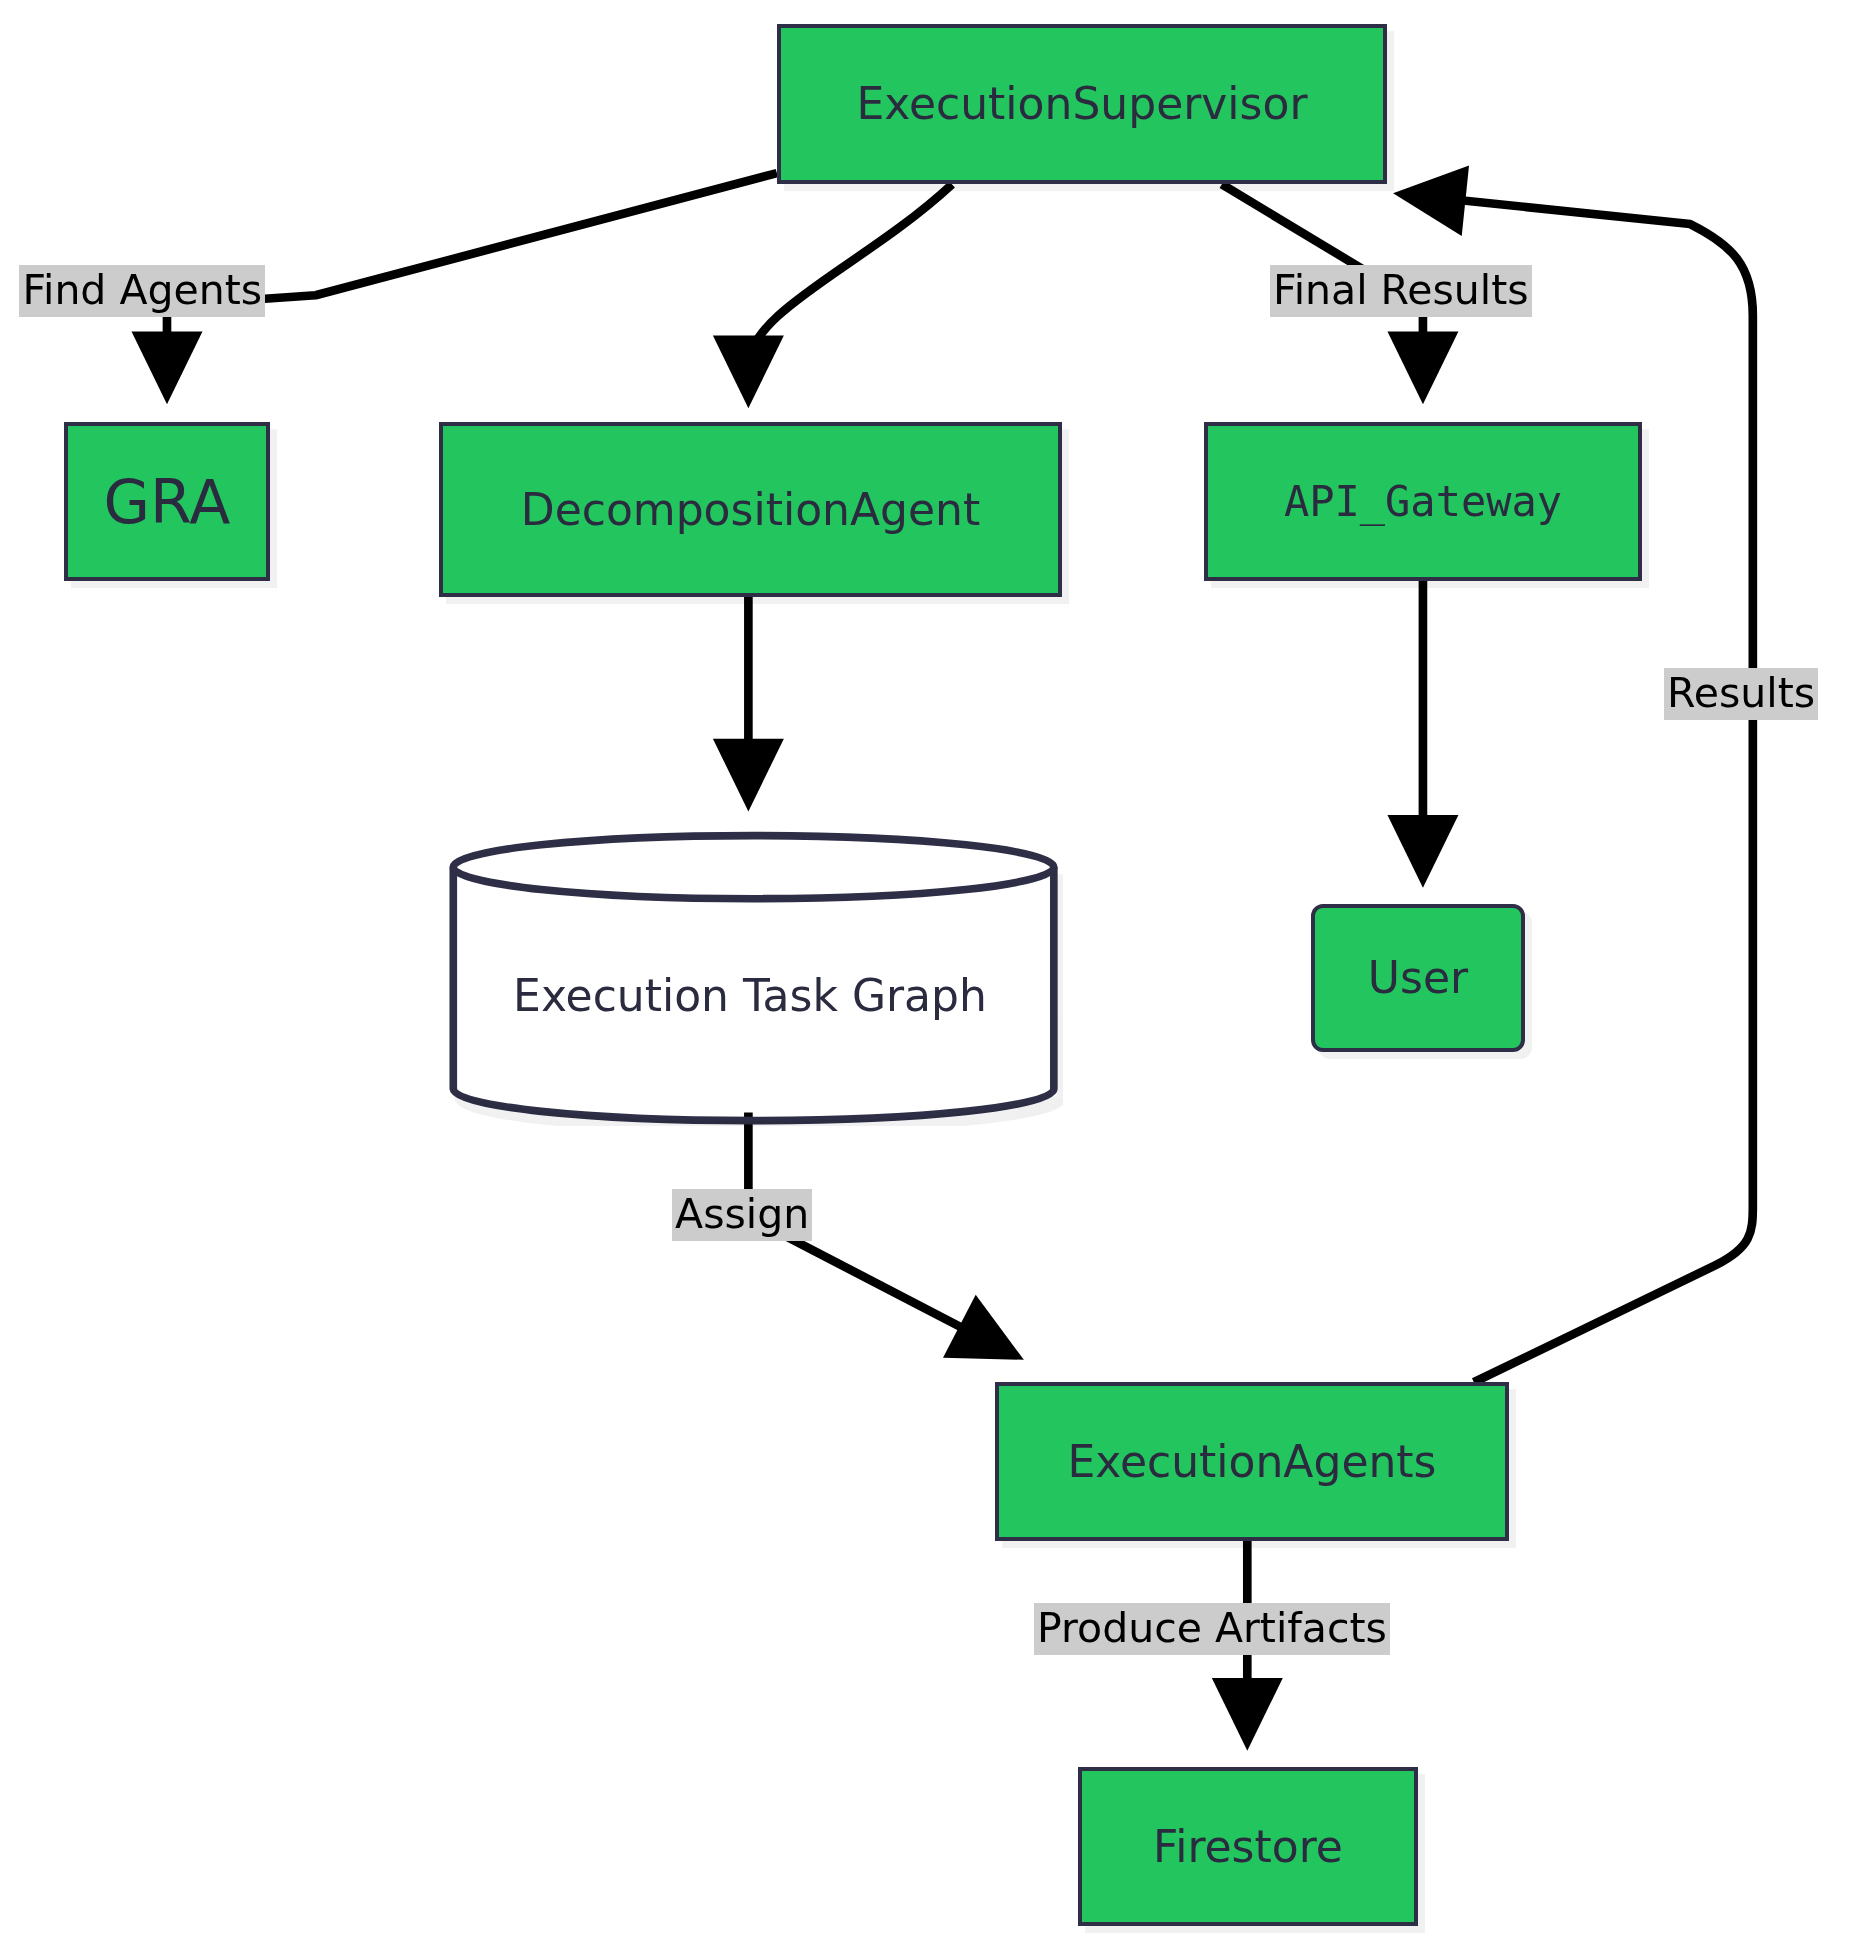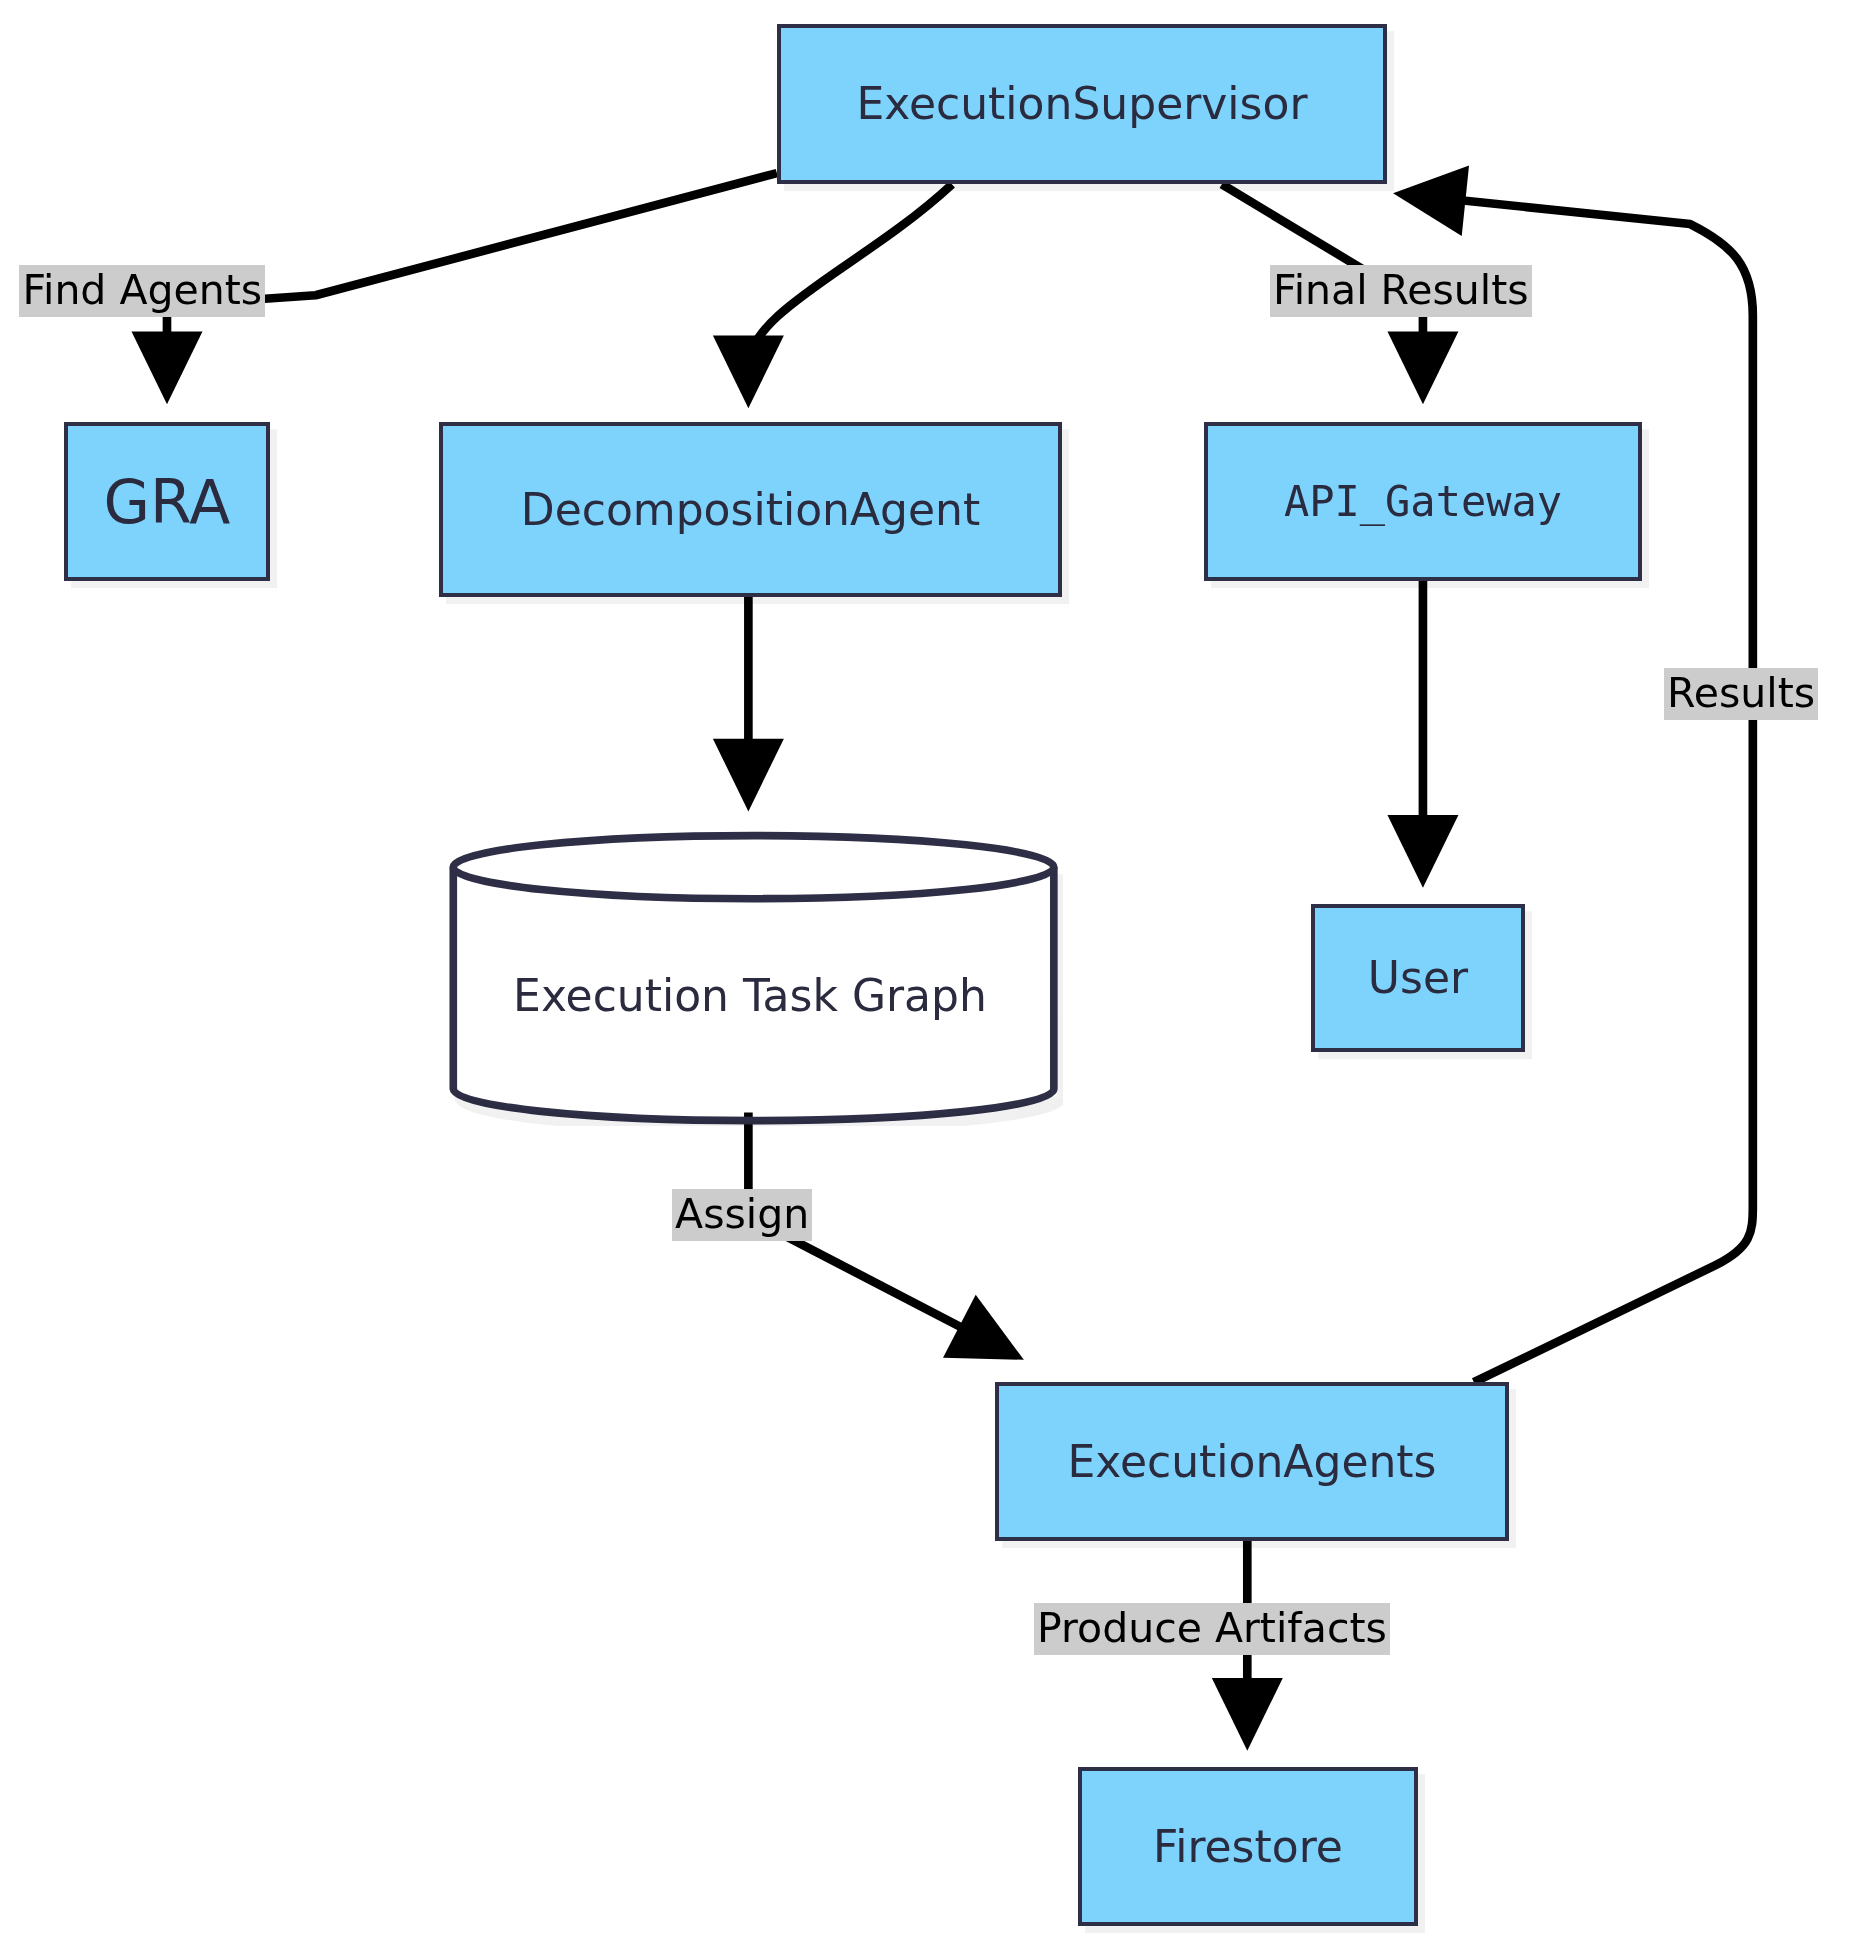--- a/index.html
+++ b/index.html
@@ -21,21 +21,21 @@
     width: 1874px;
     height: 1955px;
   }
   .node {
     position: absolute;
     box-sizing: border-box;
     display: flex;
     align-items: center;
     justify-content: center;
     color: #2b2b40;
-    background: #7dd3fc;
+    background: #22c55e;
     z-index: 5;
   }
   .node.rect {
     border: 4.6px solid #2e2e46;
     box-shadow: 7.1px 7.1px 0 0 rgba(0,0,0,0.055);
   }
   .node .label {
     line-height: 1;
     white-space: pre;
     text-align: center;
@@ -143,21 +143,21 @@
         <path d="M10,508 A590,62 0 0 0 1190,508" fill="none" stroke="#2e2e46" stroke-width="15"></path>
       </g>
       <g opacity="0.055" transform="translate(36,34)">
         <path d="M1190,72 L1190,508" fill="none" stroke="#000000" stroke-width="15"></path>
         <path d="M10,508 A590,62 0 0 0 1190,508" fill="none" stroke="#000000" stroke-width="26"></path>
       </g>
     </svg>
     <div class="cyl-label sans" style="top:133px; font-size:44px;">Execution Task Graph</div>
   </div>
 
-  <div class="node rect" style="left:1311px; top:904px; width:214px; height:148px;">
+  <div class="node rect" style="left:1311px; top:904px; width:214px; height:148px;border-radius:12px;">
     <span class="label sans" style="font-size:44px;">User</span>
   </div>
 
   <div class="node rect" style="left:995px; top:1382px; width:514px; height:159px;">
     <span class="label sans" style="font-size:44px;">ExecutionAgents</span>
   </div>
 
   <div class="node rect" style="left:1078px; top:1767px; width:340px; height:159px;">
     <span class="label sans" style="font-size:44px;">Firestore</span>
   </div>

